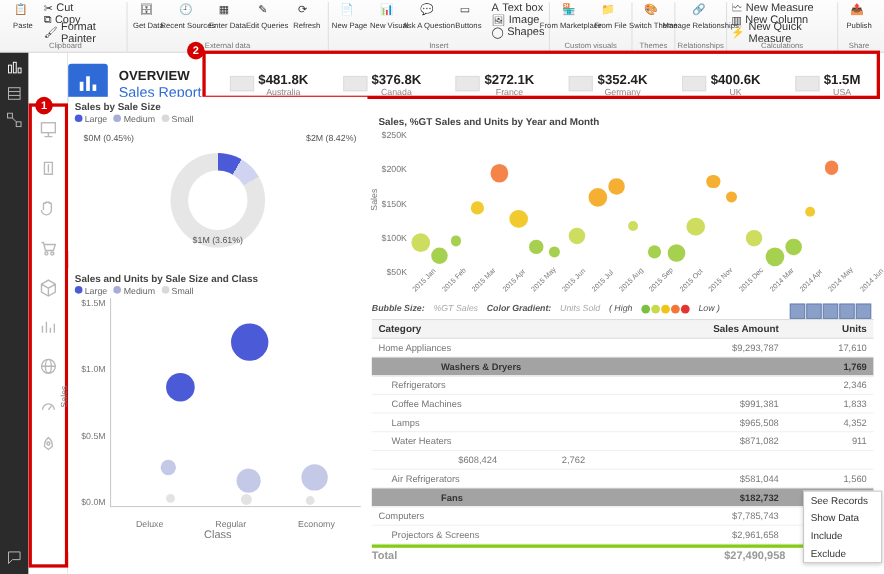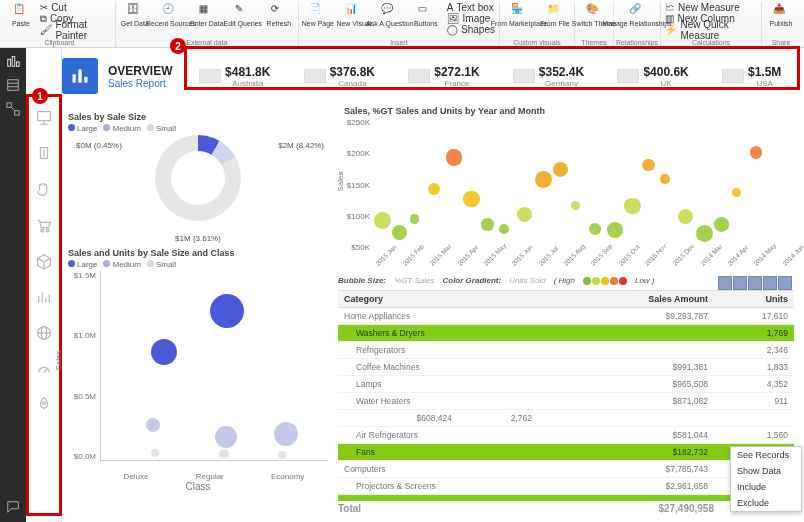--- a/index.html
+++ b/index.html
@@ -32,44 +32,44 @@
 .canvas { position: absolute; top: 48px; left: 62px; right: 0; bottom: 0; background: #fff; padding: 6px 6px 6px 0; }
 .red-outline { border: 3px solid #d40000; position: absolute; }
 .badge { position: absolute; width: 16px; height: 16px; border-radius: 50%; background: #d40000; color: #fff; font-weight: bold; font-size: 10px; display: flex; align-items: center; justify-content: center; z-index: 10; }
 
 
 .header { height: 44px; display: flex; align-items: center; gap: 4px; }
 .overview-box { background: #2f6bd6; width: 36px; height: 36px; border-radius: 3px; display: flex; align-items: center; justify-content: center; }
 .overview-box svg { width: 20px; height: 20px; fill: #fff; }
 .overview-text { margin-left: 6px; margin-right: 6px; }
 .overview-text h1 { font-size: 12px; font-weight: 700; color: #222; }
-.overview-text h2 { font-size: 10px; font-weight: 400; color: #2f6bd6; }
+.overview-text h2 { font-size: 13px; font-weight: 400; color: #2f6bd6; }
 .kpi-strip { flex: 1; display: flex; justify-content: space-around; align-items: center; height: 40px; }
 .kpi { display: flex; align-items: center; gap: 4px; }
 .kpi .flag { width: 22px; height: 14px; background: #e8e8e8; border: 1px solid #ddd; }
 .kpi-val { display: flex; flex-direction: column; align-items: center; }
 .kpi-val b { font-size: 12px; font-weight: 700; color: #222; }
 .kpi-val span { font-size: 8px; color: #888; }
 
 
 .card { position: absolute; background: #fff; }
 .card-title { font-size: 9px; font-weight: 600; color: #444; padding: 4px 6px 2px; }
 .legend { display: flex; gap: 6px; padding: 0 6px 2px; font-size: 8px; color: #666; align-items: center; }
 .legend .dot { width: 7px; height: 7px; border-radius: 50%; display: inline-block; margin-right: 2px; }
 
-#card-donut { top: 60px; left: 0; width: 272px; height: 140px; }
+#card-donut { top: 40px; left: 0; width: 272px; height: 140px; }
 #card-bubble1 { top: 196px; left: 0; width: 272px; height: 258px; }
 #card-scatter { top: 54px; left: 276px; width: 456px; height: 172px; }
 #card-table { top: 242px; left: 276px; width: 456px; height: 212px; }
 .bubble-legend { position: absolute; top: 228px; left: 276px; width: 456px; font-size: 8px; color: #555; display: flex; gap: 8px; align-items: center; font-style: italic; }
 .grad { display: flex; gap: 1px; }
 .grad span { width: 8px; height: 8px; border-radius: 50%; }
 
 
-.donut-wrap { position: relative; width: 100%; height: 110px; display: flex; align-items: flex-start; justify-content: center; }
+.donut-wrap { position: relative; width: 100%; height: 110px; display: flex; align-items: flex-end; justify-content: center; }
 .donut { width: 86px; height: 86px; border-radius: 50%; background: conic-gradient(#4b5bd7 0 30deg, #d0d4f0 30deg 60deg, #e6e6e6 60deg 360deg); display: flex; align-items: center; justify-content: center; }
 .donut::after { content: ""; width: 54px; height: 54px; background: #fff; border-radius: 50%; }
 .callout { position: absolute; font-size: 8px; color: #555; }
 
 
 .bchart { position: relative; width: 100%; height: 210px; }
 .bchart .yaxis { position: absolute; left: 4px; top: 0; bottom: 20px; width: 30px; display: flex; flex-direction: column; justify-content: space-between; text-align: right; font-size: 8px; color: #777; }
 .bchart .plot { position: absolute; left: 38px; right: 6px; top: 0; bottom: 20px; border-left: 1px solid #ccc; border-bottom: 1px solid #ccc; }
 .bchart .xaxis { position: absolute; left: 38px; right: 6px; bottom: 0; display: flex; justify-content: space-around; font-size: 8px; color: #777; }
 .bub { position: absolute; border-radius: 50%; }
@@ -81,23 +81,23 @@
 .scatter .xaxis { position: absolute; left: 36px; right: 4px; bottom: 0; height: 22px; display: flex; }
 .scatter .xaxis span { flex: 1; font-size: 6.5px; color: #777; transform: rotate(-45deg); transform-origin: left top; white-space: nowrap; position: relative; top: 10px; }
 
 
 .table-hdr { display: flex; background: #f4f4f4; font-weight: 600; font-size: 9px; border-top: 1px solid #ddd; border-bottom: 1px solid #ddd; }
 .table-hdr div, .trow div { padding: 3px 6px; }
 .col-cat { flex: 1.4; }
 .col-amt { width: 120px; text-align: right; }
 .col-unit { width: 80px; text-align: right; }
 .trow { display: flex; font-size: 8.5px; color: #777; border-bottom: 1px solid #f0f0f0; }
-.trow.hl { background: #84cc16; color: #333; font-weight: 400; }
+.trow.hl { background: #a3a3a3; color: #333; font-weight: 700; padding-left: 45px; }
 .trow.indent .col-cat { padding-left: 18px; }
-.table-total { display: flex; font-size: 10px; font-weight: 600; color: #999; border-top: 6px solid #84cc16; padding-top: 2px; }
+.table-total { display: flex; font-size: 10px; font-weight: 600; color: #999; border-top: 3px solid #84cc16; padding-top: 2px; }
 .actionbar { position: absolute; right: 2px; top: -14px; display: flex; gap: 1px; }
 .actionbar div { width: 14px; height: 14px; background: #8aa0c8; border: 1px solid #6e86b3; }
 
 
 .ctx { position: absolute; right: 2px; bottom: 10px; width: 72px; background: #fff; border: 1px solid #c8c8c8; box-shadow: 0 2px 4px rgba(0,0,0,.2); font-size: 9px; z-index: 20; }
 .ctx div { padding: 3px 6px; cursor: pointer; }
 </style>
 </head>
 <body>
 

